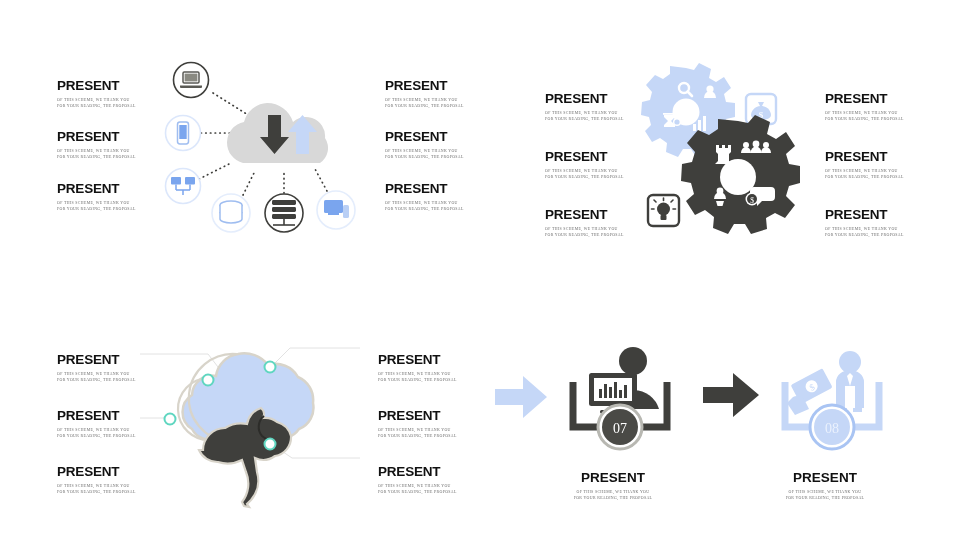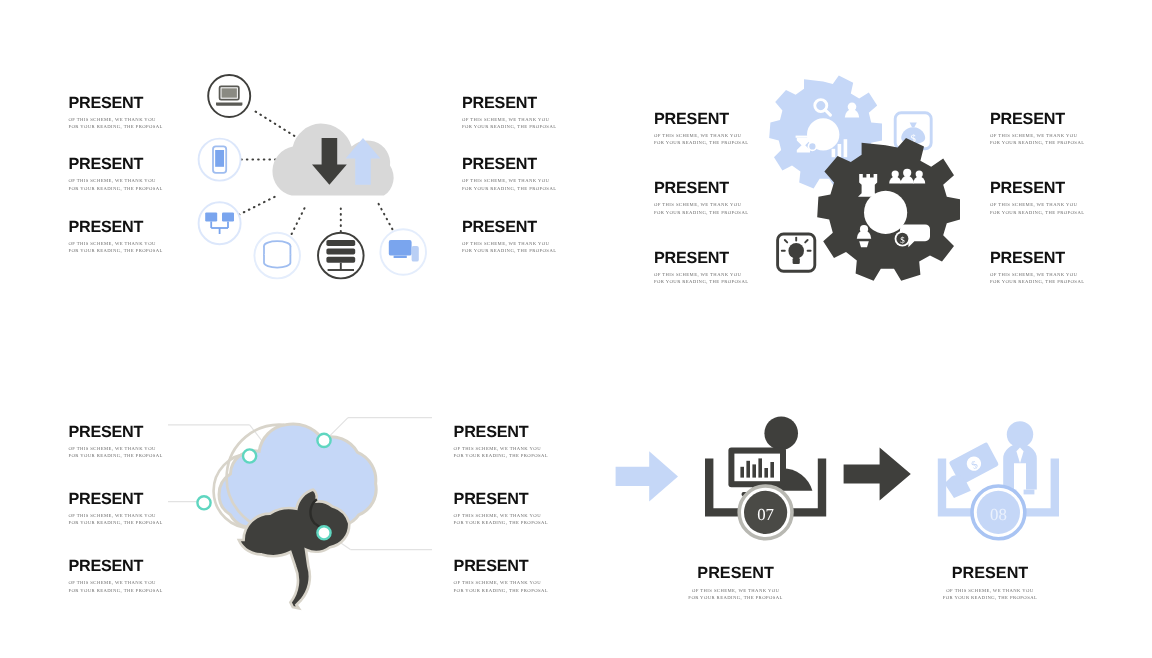--- a/index.html
+++ b/index.html
@@ -371,21 +371,21 @@
           <circle cx="130" cy="27" r="5.5" fill="#ffffff" stroke="#5fd6c0" stroke-width="2"></circle>
           <circle cx="30" cy="79" r="5.5" fill="#ffffff" stroke="#5fd6c0" stroke-width="2"></circle>
           <circle cx="130" cy="104" r="5.5" fill="#ffffff" stroke="#5fd6c0" stroke-width="2"></circle>
         </g>
       </svg>
     </div>
   </div>
 
   <div class="quad" id="q-br">
 
-    <div class="art" style="left:23px;top:75px;">
+    <div class="art" style="left:5px;top:75px;">
       <svg width="230" height="125" viewBox="0 0 230 125">
 
         <g>
           <path d="M10 40 h28 v-13 l24 21 l-24 21 v-13 h-28 z" fill="#c5d7f7"></path>
         </g>
 
         <g fill="none" stroke="#3f3f3c" stroke-width="7">
           <path d="M88 33 v45 h94 v-45"></path>
         </g>
 

